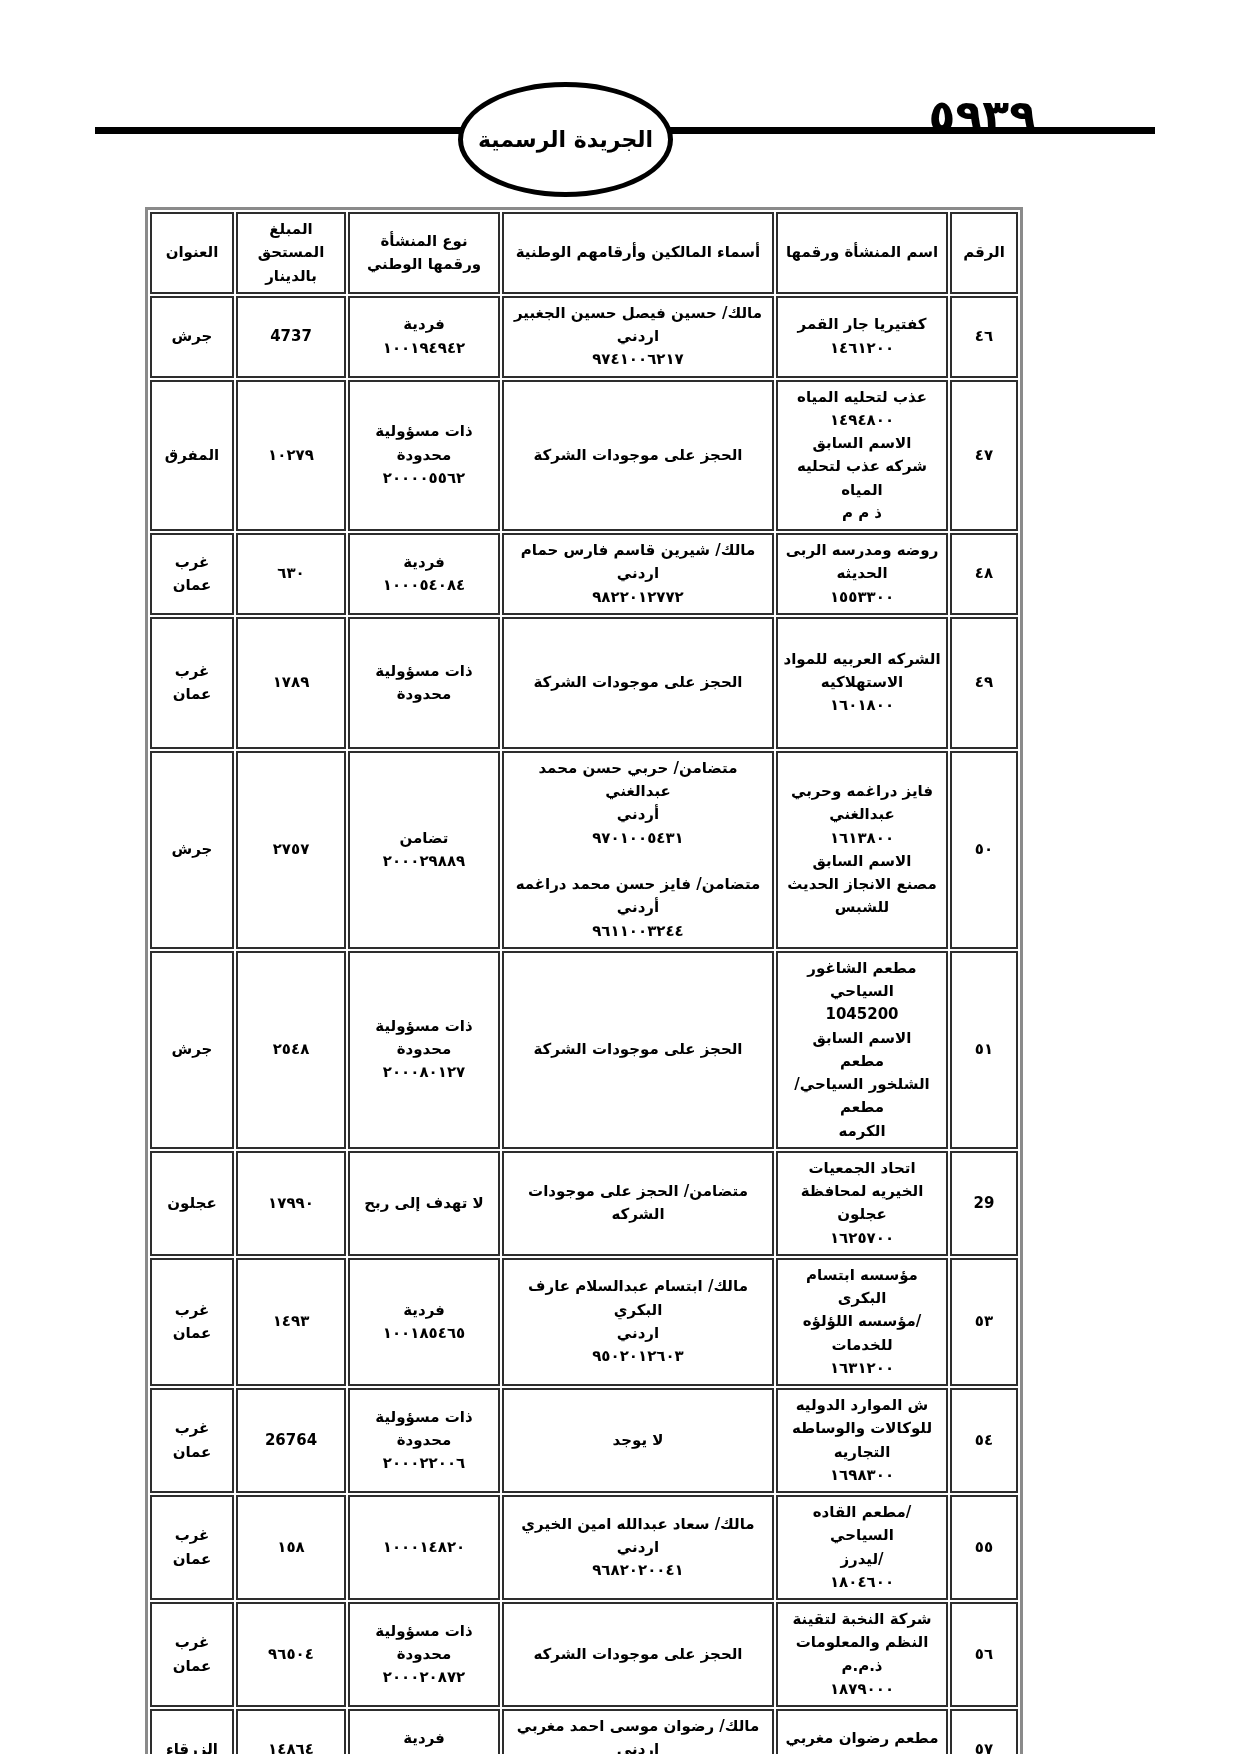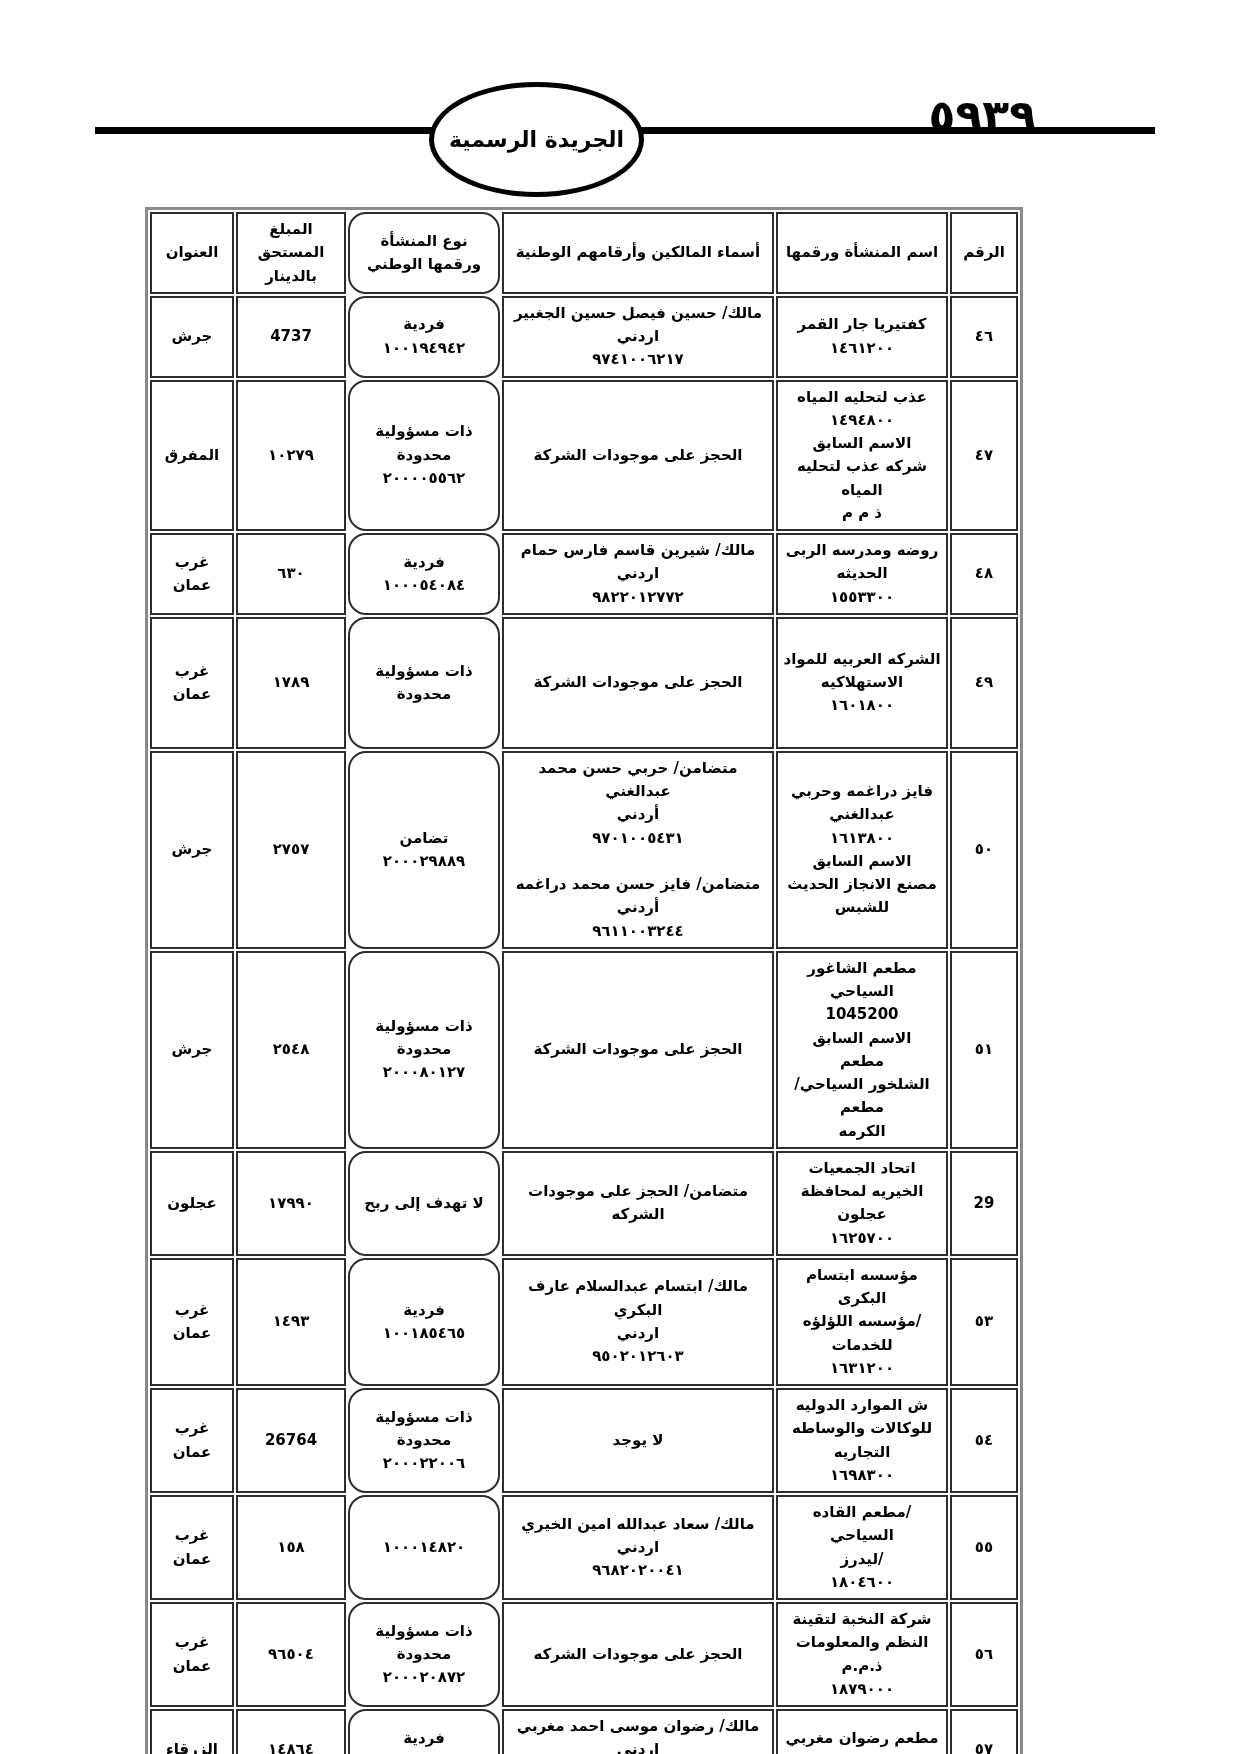--- a/index.html
+++ b/index.html
@@ -11,21 +11,21 @@
   
   .page-number{
     position:absolute;top:90px;right:205px;
     font-size:44px;font-weight:bold;letter-spacing:2px;
   }
   .rule{
     position:absolute;top:127px;left:95px;width:1060px;height:7px;
     background:#000;
   }
   .banner-oval{
-    position:absolute;top:82px;left:429px;width:205px;height:105px;
+    position:absolute;top:82px;left:458px;width:205px;height:105px;
     background:#fff;border:5px solid #000;border-radius:50%;
     display:flex;align-items:center;justify-content:center;
     z-index:2;
   }
   .banner-oval span{font-size:22px;font-weight:bold;}
   
   .gz-table{
     position:absolute;top:207px;left:145px;width:822px;
     border-collapse:separate;border-spacing:2px;
     border:3px solid #8a8a8a;
@@ -40,21 +40,21 @@
     font-size:15px;line-height:1.55;
     padding:4px 3px;
     white-space:pre-line;
     overflow:hidden;
     word-wrap:break-word;
   }
   .gz-table th{font-size:15px;height:50px;}
   .c-num{width:58px;}
   .c-name{width:162px;}
   .c-owners{width:262px;}
-  .c-type{width:142px;border-radius:18px;}
+  .c-type{width:142px;}
   .c-amount{width:100px;}
   .c-address{width:74px;}
 </style>
 </head>
 <body>
 
 <div class="page-number">٥٩٣٩</div>
 <div class="rule"></div>
 <div class="banner-oval">
   <span>الجريدة الرسمية</span>

